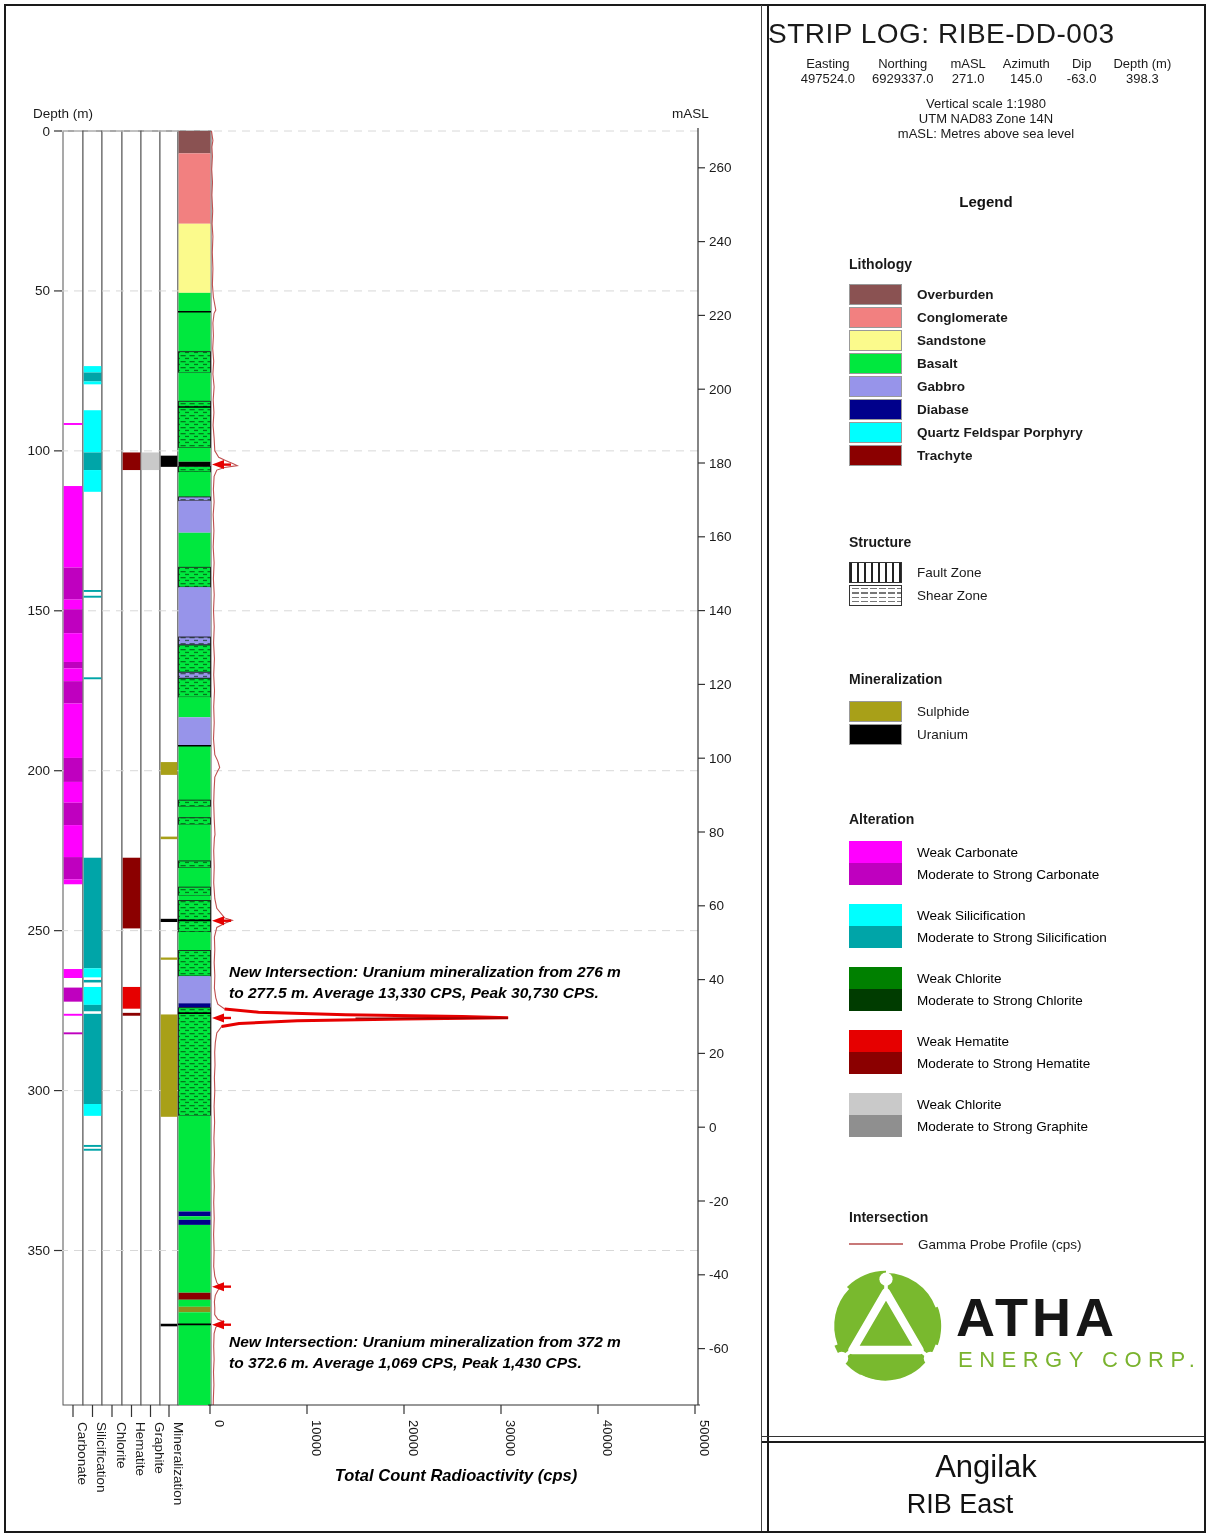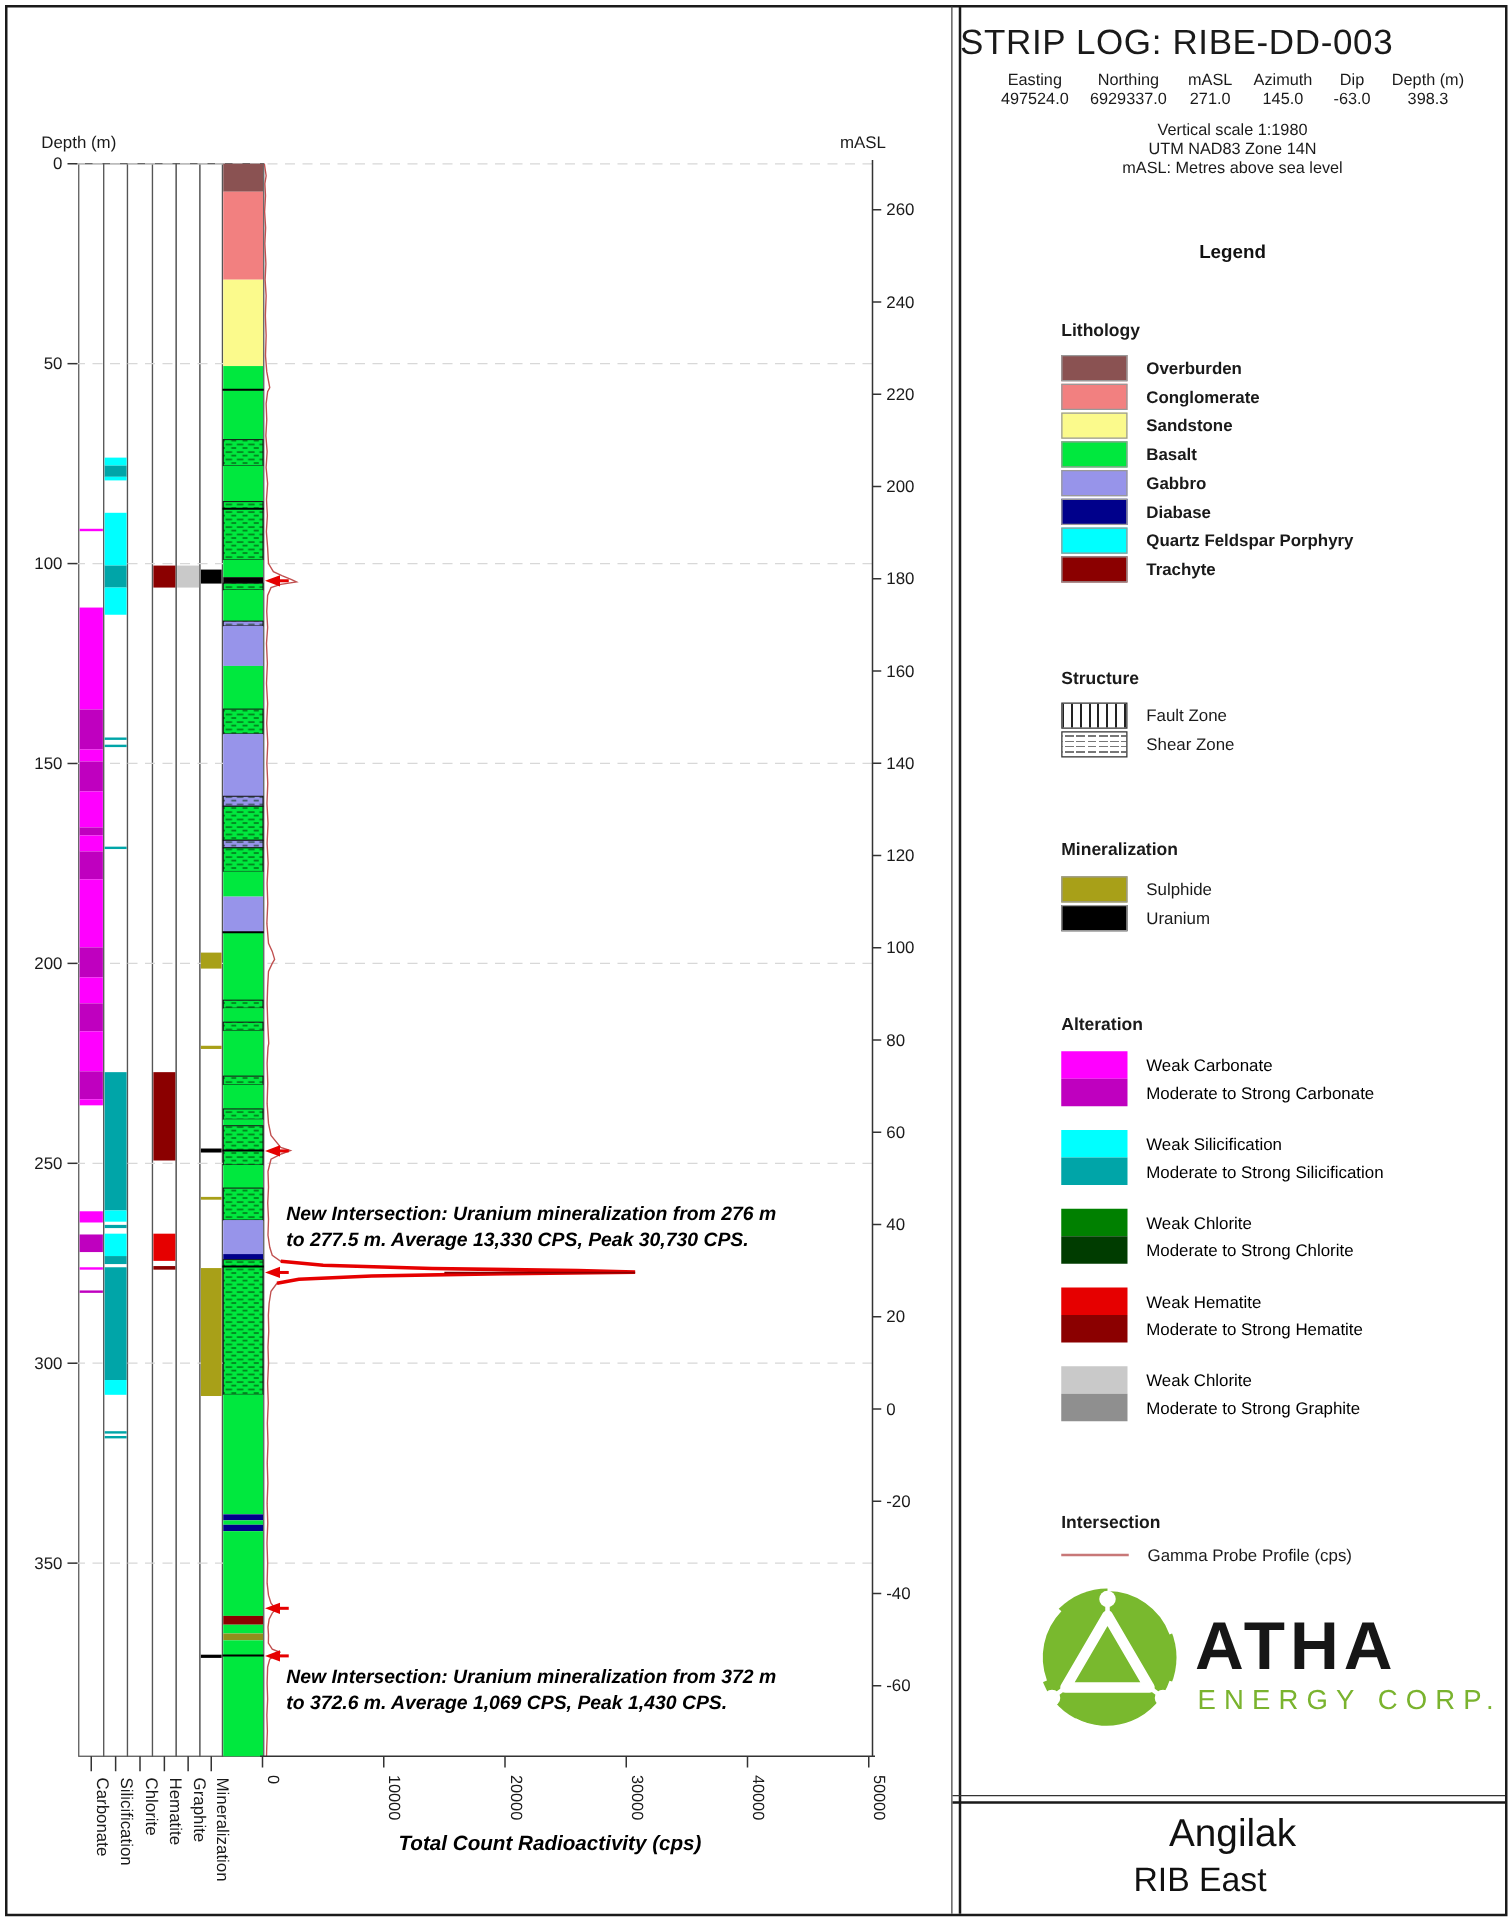--- a/index.html
+++ b/index.html
@@ -8,21 +8,21 @@
   .abs{position:absolute;}
   .page-border{left:4px;top:4px;width:1198px;height:1525px;border:2.5px solid #1a1a1a;}
   .vline-left-panel{left:761px;top:5px;width:1px;height:1526px;background:#444;}
   .vline-right-panel{left:767px;top:5px;width:1.5px;height:1526px;background:#1a1a1a;}
 
   
   .axis-corner{font-size:13.5px;color:#1a1a1a;}
   #strip-holder{left:0;top:0;width:762px;height:1536px;}
   .annotation{position:absolute;font-size:15.5px;font-weight:bold;font-style:italic;
               line-height:21px;color:#000;width:480px;}
-  .xaxis-title{left:205px;top:1466px;width:470px;text-align:center;
+  .xaxis-title{left:221px;top:1466px;width:470px;text-align:center;
                font-size:16.5px;font-weight:bold;font-style:italic;color:#000;}
 
   
   .rp-title{left:768px;top:18px;width:436px;text-align:left;font-size:28px;
             letter-spacing:.5px;color:#1a1a1a;}
   .rp-fields{left:768px;top:56px;width:436px;display:flex;justify-content:center;gap:17px;}
   .rp-field{text-align:center;font-size:13px;line-height:15px;color:#1a1a1a;}
   .rp-notes{left:768px;top:96px;width:436px;text-align:center;font-size:13px;
             line-height:15px;color:#1a1a1a;}
   .lg-title{left:768px;top:193px;width:436px;text-align:center;font-size:15px;font-weight:bold;}

